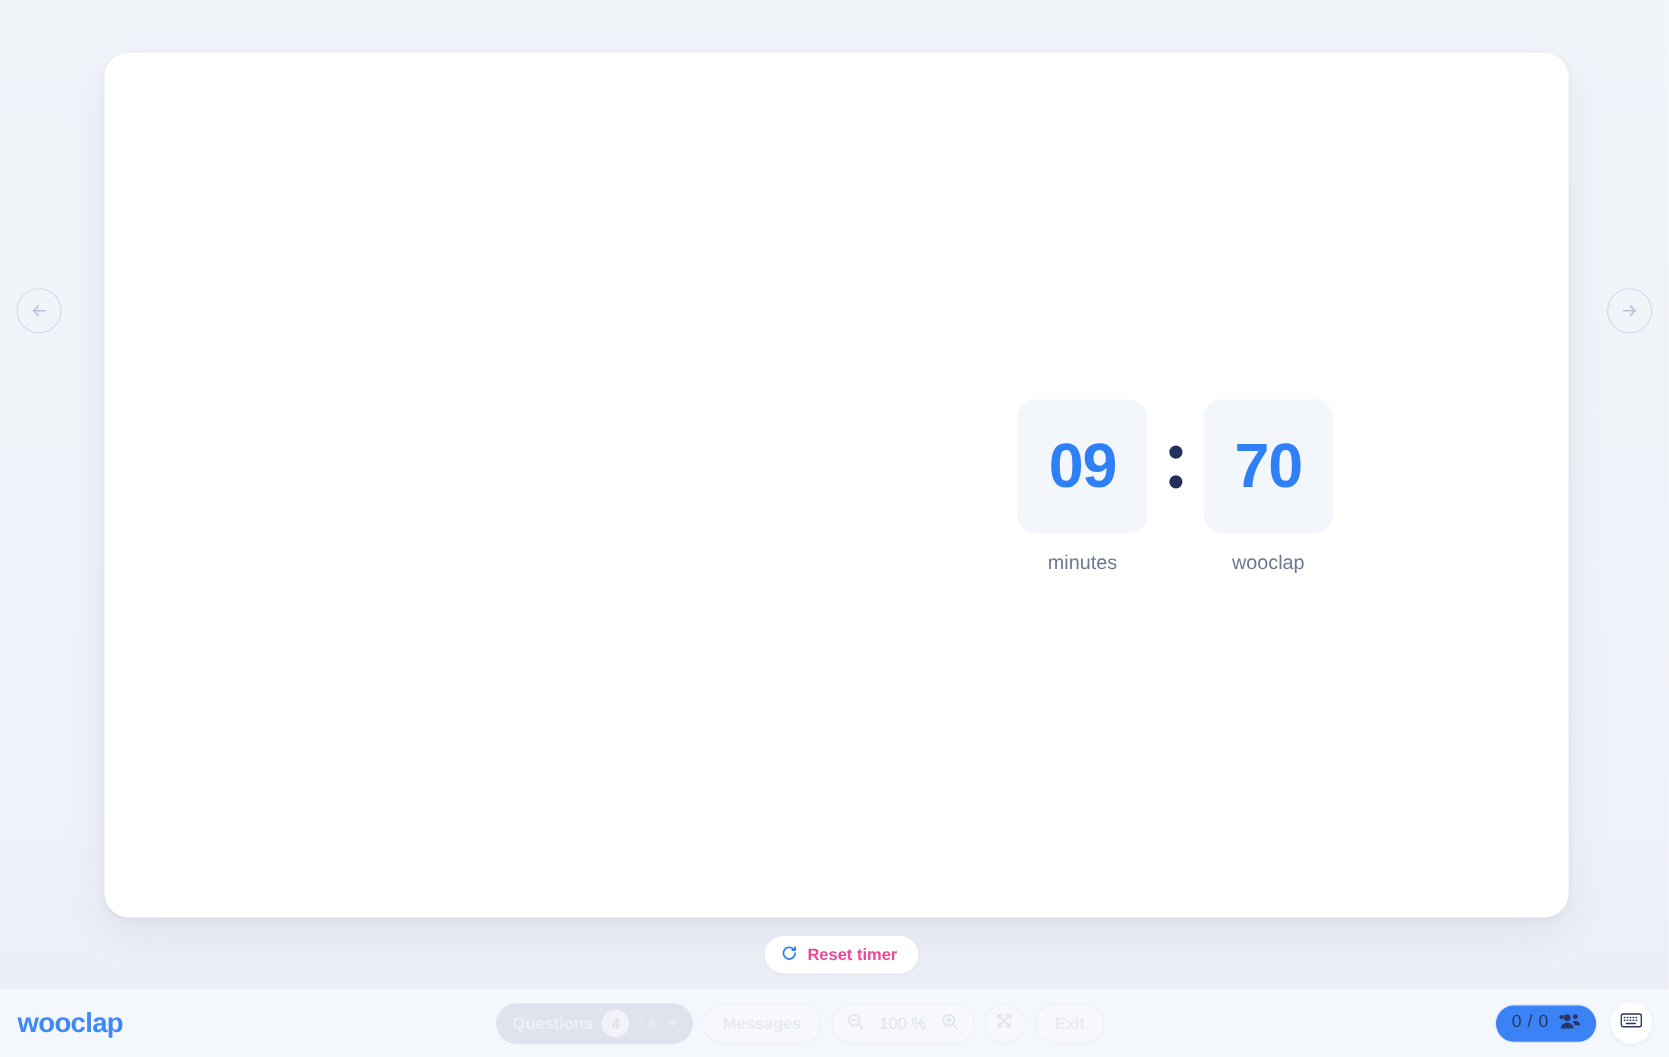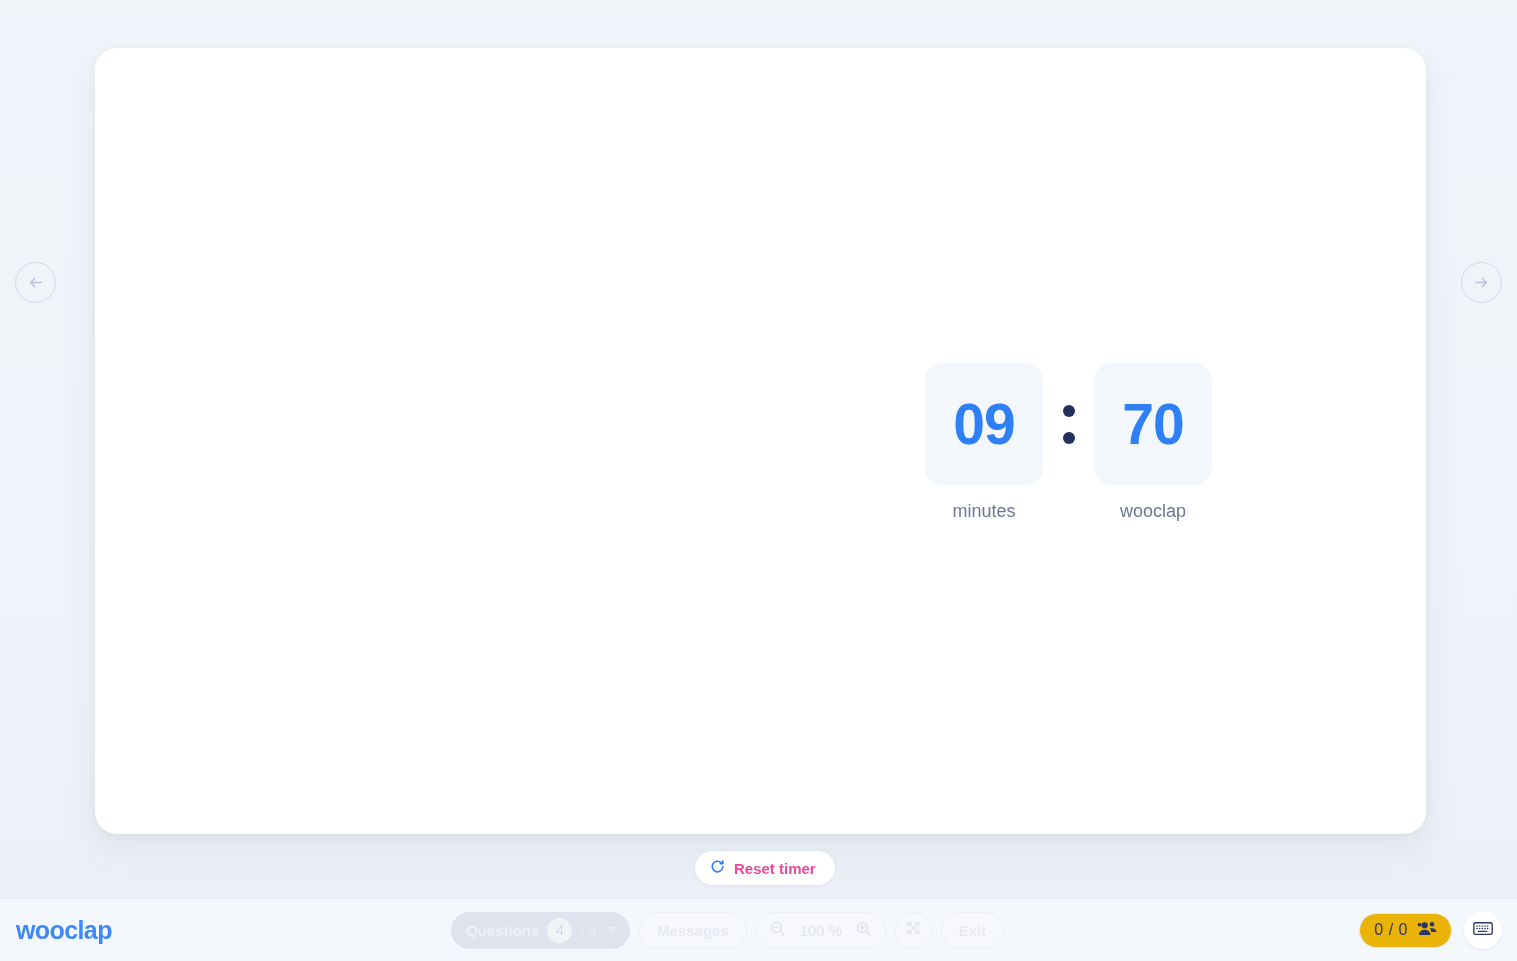--- a/index.html
+++ b/index.html
@@ -267,21 +267,21 @@
     right: 15px;
     display: flex;
     align-items: center;
     gap: 12px;
   }
   .participants {
     height: 35px;
     padding: 0 14px;
     border-radius: 18px;
     border: 1px solid #e5e9f2;
-    background: #eab308;
+    background: #3b82f6;
     display: flex;
     align-items: center;
     gap: 9px;
     cursor: pointer;
   }
   .participants .p-count {
     font-size: 16px;
     color: #2b3663;
     letter-spacing: 0.5px;
   }

